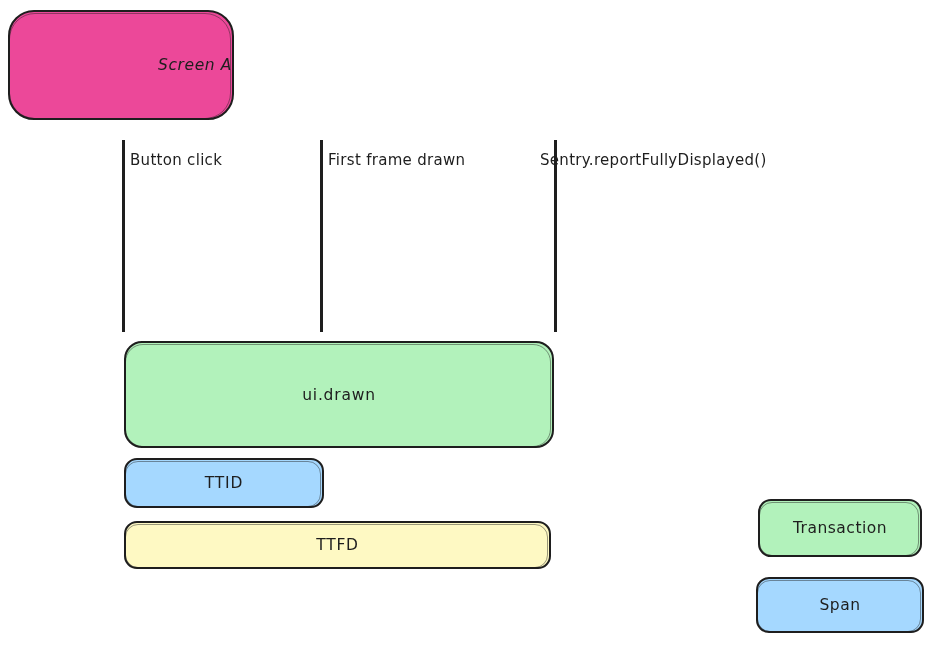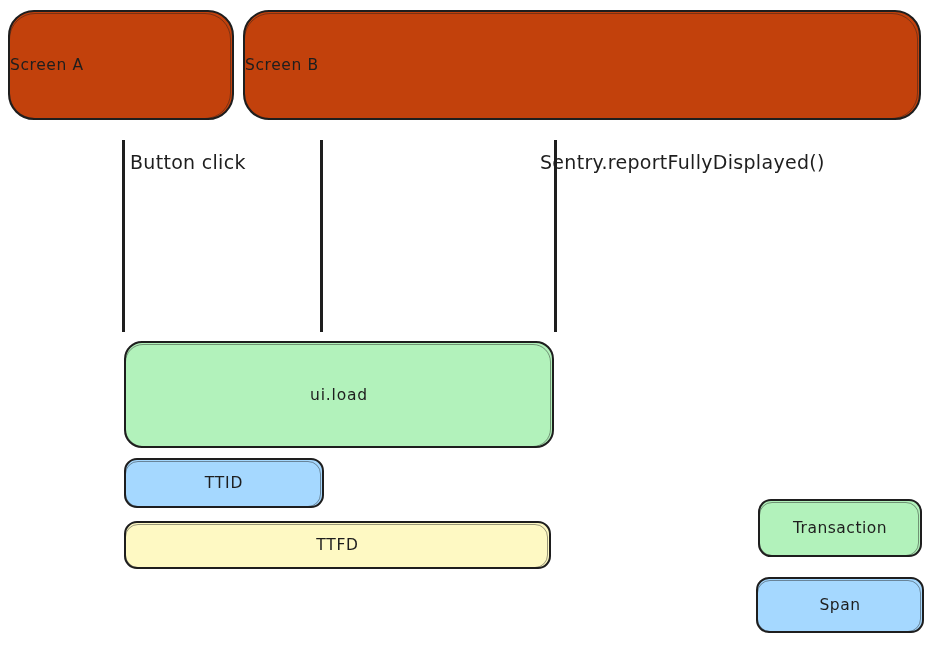--- a/index.html
+++ b/index.html
@@ -19,26 +19,27 @@
     position: absolute;
     inset: 0;
     width: 941px;
     height: 648px;
   }
 
   
   .screen-box {
     position: absolute;
     box-sizing: border-box;
-    background: #c2410c;
+    background: #ec4899;
     border: 2.4px solid #1e1e1e;
     border-radius: 26px;
     display: flex;
     align-items: center;
-    justify-content: flex-start;
+    justify-content: flex-end;
+    font-style: italic;
   }
   .screen-box .box-label {
     font-size: 15.5px;
     color: #1e1e1e;
     letter-spacing: 0.6px;
     font-family: "DejaVu Sans", sans-serif;
   }
   #screen-a { left: 8px;   top: 10px; width: 226px; height: 110px; }
   #screen-b { left: 243px; top: 10px; width: 678px; height: 110px; }
 
@@ -46,21 +47,21 @@
   .marker {
     position: absolute;
     top: 140px;
     height: 192px;
     width: 2.6px;
     background: #1e1e1e;
   }
   .marker-label {
     position: absolute;
     top: 151px;
-    font-size: 19px;
+    font-size: 15px;
     color: #1e1e1e;
     white-space: nowrap;
     letter-spacing: 0.3px;
     font-family: "DejaVu Sans", sans-serif;
   }
 
   
   .bar {
     position: absolute;
     box-sizing: border-box;
@@ -110,34 +111,32 @@
   }
 </style>
 </head>
 <body>
 
 <div id="canvas">
 
   <div class="screen-box sketch" id="screen-a">
     <span class="box-label">Screen A</span>
   </div>
-  <div class="screen-box sketch" id="screen-b">
-    <span class="box-label">Screen B</span>
-  </div>
 
   <div class="marker" style="left:122px;"></div>
   <div class="marker-label" style="left:130px;">Button click</div>
 
   <div class="marker" style="left:320px;"></div>
+  <div class="marker-label" style="left:328px;">First frame drawn</div>
 
   <div class="marker" style="left:554px;"></div>
   <div class="marker-label" style="left:540px;">Sentry.reportFullyDisplayed()</div>
 
   <div class="bar sketch" id="bar-ui-load" style="background:#b2f2bb;">
-    <span class="bar-label">ui.load</span>
+    <span class="bar-label">ui.drawn</span>
   </div>
   <div class="bar sketch" id="bar-ttid" style="background:#a5d8ff;">
     <span class="bar-label">TTID</span>
   </div>
   <div class="bar sketch" id="bar-ttfd" style="background:#fef9c3;">
     <span class="bar-label">TTFD</span>
   </div>
 
   <div class="legend-box sketch" id="legend-transaction" style="background:#b2f2bb;">
     <span class="legend-label">Transaction</span>

